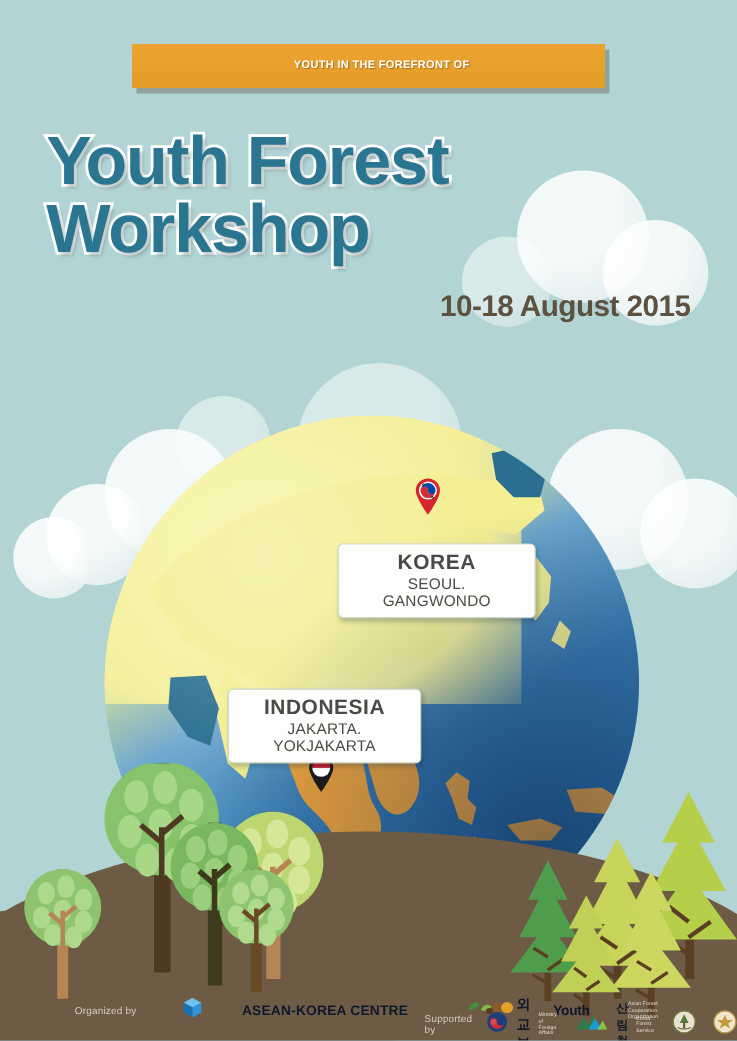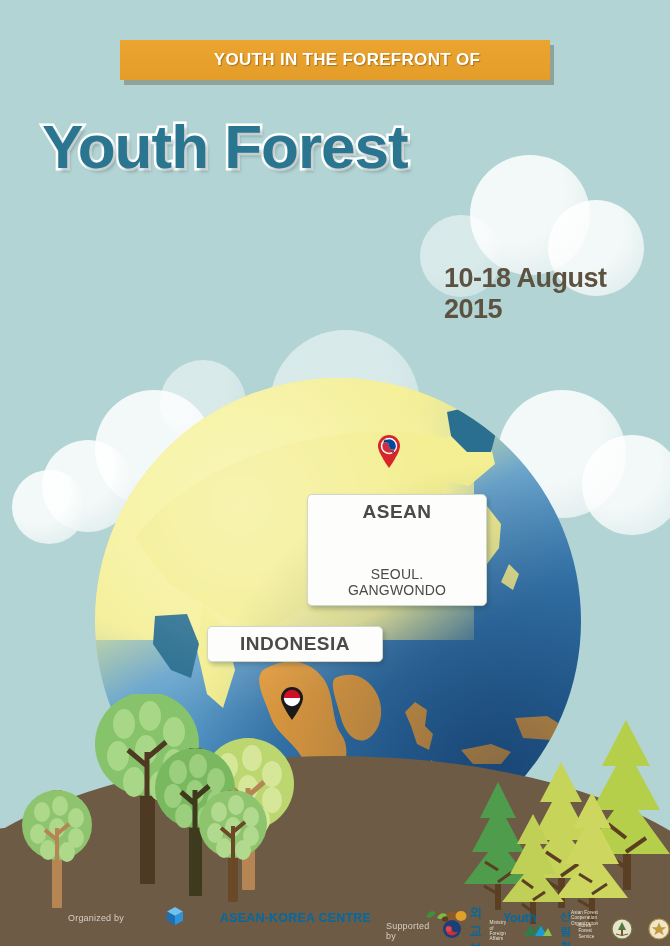--- a/index.html
+++ b/index.html
@@ -32,50 +32,50 @@
         background:radial-gradient(ellipse at 42% 55%, #f7f4a0 0%, #f5f09a 62%, rgba(245,240,154,0) 100%);}
   .globe svg{position:absolute;inset:0;width:100%;height:100%;}
   .globe .shade{position:absolute;inset:0;border-radius:50%;
         background:radial-gradient(circle at 30% 26%, rgba(255,255,255,.28) 0%, rgba(255,255,255,0) 42%),
                    radial-gradient(circle at 84% 82%, rgba(8,38,78,.45) 0%, rgba(8,38,78,0) 55%);}
   
   .banner{position:absolute;left:120px;top:40px;width:430px;padding:10px 0 11px;
           background:linear-gradient(180deg,#eaa42f 0%,#e49d28 100%);
           box-shadow:4px 5px 0 rgba(70,45,20,.30);
           text-align:center;}
-  .banner div{color:#fff;font-weight:bold;font-size:17px;letter-spacing:.3px;line-height:19px;
+  .banner div{color:#fff;font-weight:bold;font-size:10px;letter-spacing:.3px;line-height:19px;
               text-shadow:1px 1px 1px rgba(120,75,15,.55);padding-left:24px;}
   
   .title{position:absolute;left:42px;top:116px;width:600px;}
   .title .ln{font-weight:bold;font-size:62px;line-height:62px;letter-spacing:-1px;
       color:#2a7590;
       -webkit-text-stroke:5px #ffffff;
       paint-order:stroke fill;
       text-shadow:3px 4px 3px rgba(90,110,110,.35);
       white-space:nowrap;}
   .dates{position:absolute;left:400px;top:263px;color:#5d5240;font-weight:bold;
-         font-size:27px;letter-spacing:-.5px;margin-left:44px;}
+         font-size:27px;letter-spacing:-.5px;}
   .tealbar{position:absolute;left:38px;top:312px;width:590px;height:31px;
            background:#1fa69a;display:flex;align-items:center;justify-content:center;}
   .tealbar div{color:#ffffff;font-weight:bold;font-size:17px;letter-spacing:-.2px;}
   
   .maplabel{position:absolute;background:#fdfdfb;border:1px solid #cfd7c8;border-radius:5px;
             box-shadow:2px 3px 4px rgba(40,60,70,.28);text-align:center;padding:6px 14px 7px;}
   .maplabel .big{font-weight:bold;font-size:19px;color:#4a4a48;letter-spacing:.5px;line-height:21px;}
-  .maplabel .small{font-size:14px;color:#4a4a48;letter-spacing:.2px;line-height:16px;margin-top:44px;}
+  .maplabel .small{font-size:14px;color:#4a4a48;letter-spacing:.2px;line-height:16px;}
   
   .pin{position:absolute;width:26px;height:34px;}
   
   .tree{position:absolute;}
   .trunk{position:absolute;bottom:0;border-radius:1px;}
   
   .footer{position:absolute;left:0;right:0;bottom:0;height:56px;}
   .fgroup{position:absolute;display:flex;align-items:center;gap:7px;}
   .flab{color:#d7cfc2;font-size:9px;letter-spacing:.2px;}
-  .fname{color:#0369a1;font-weight:bold;font-size:12.5px;letter-spacing:.2px;}
+  .fname{color:#0f172a;font-weight:bold;font-size:12.5px;letter-spacing:.2px;}
   .fsub{color:#e7e0d4;font-size:4.6px;line-height:5.4px;letter-spacing:.1px;}
   .logomark{flex:0 0 auto;}
 </style>
 </head>
 <body>
 
 <div id="poster">
 
   <div class="sky"></div>
 
@@ -148,26 +148,27 @@
     <clipPath id="ipclip">
         <circle cx="13" cy="12" r="8.2"></circle>
       </clipPath>
     <g clip-path="url(#ipclip)">
       <rect x="4" y="3" width="18" height="9" fill="#ce1126"></rect>
       <rect x="4" y="12" width="18" height="9" fill="#ffffff"></rect>
     </g>
   </svg>
 
   <div class="maplabel" style="left:307px;top:494px;width:150px;">
-    <div class="big">ASEAN</div>
+    <div class="big">KOREA</div>
     <div class="small">SEOUL. GANGWONDO</div>
   </div>
 
   <div class="maplabel" style="left:207px;top:626px;width:146px;">
     <div class="big">INDONESIA</div>
+    <div class="small">JAKARTA. YOKJAKARTA</div>
   </div>
 
   <div class="ground"></div>
   <div class="ground2"></div>
 
   <div class="tree" style="left:88px;top:694px;width:118px;height:190px;">
     <div class="trunk" style="left:52px;width:15px;height:190px;background:#4e3a22;"></div>
     <svg viewBox="0 0 118 110" style="position:absolute;left:0;top:0;width:118px;height:110px;">
       <circle cx="59" cy="50" r="52" fill="#86c36a"></circle>
       <g fill="#a8d787">
@@ -291,20 +292,21 @@
       <path stroke="#5a3f22" stroke-width="3" fill="none" d="M33,76 L22,68 M33,88 L45,80 M33,100 L22,92"></path>
     </svg>
   </div>
 
   <div class="banner">
     <div>YOUTH IN THE FOREFRONT OF</div>
   </div>
 
   <div class="title">
     <div class="ln">Youth Forest</div>
+    <div class="ln">Workshop</div>
   </div>
 
   <div class="dates">10-18 August 2015</div>
 
 
   <div class="footer">
 
     <div class="fgroup" style="left:68px;top:16px;gap:35px;">
       <span class="flab">Organized by</span>
 

